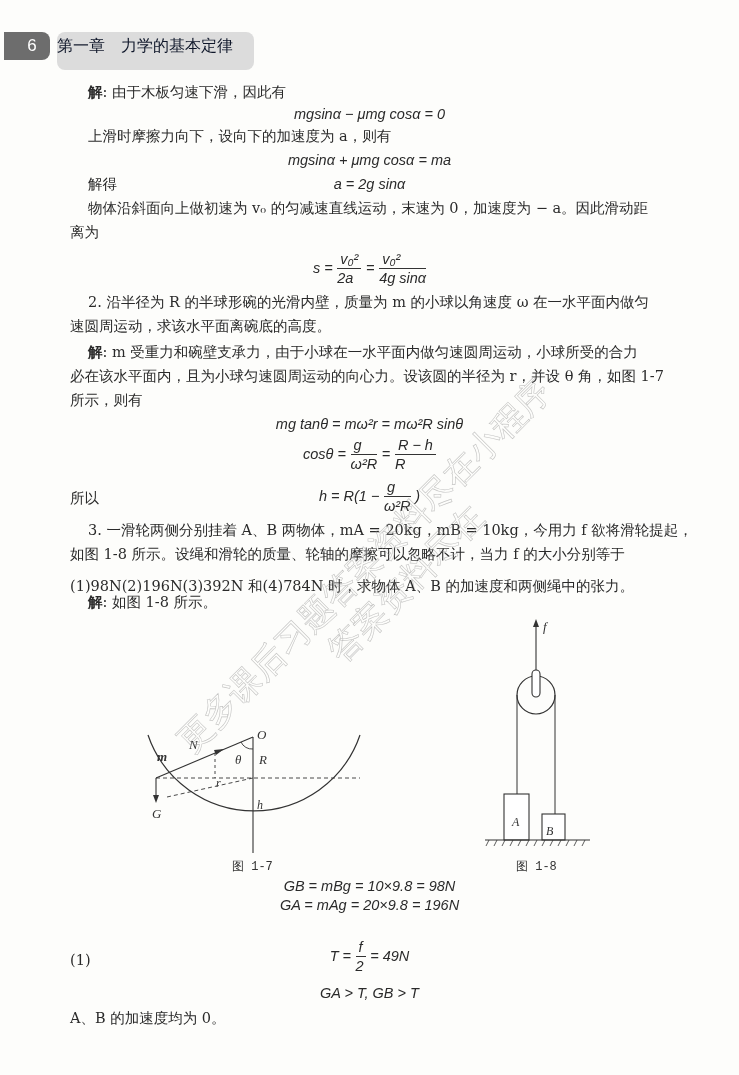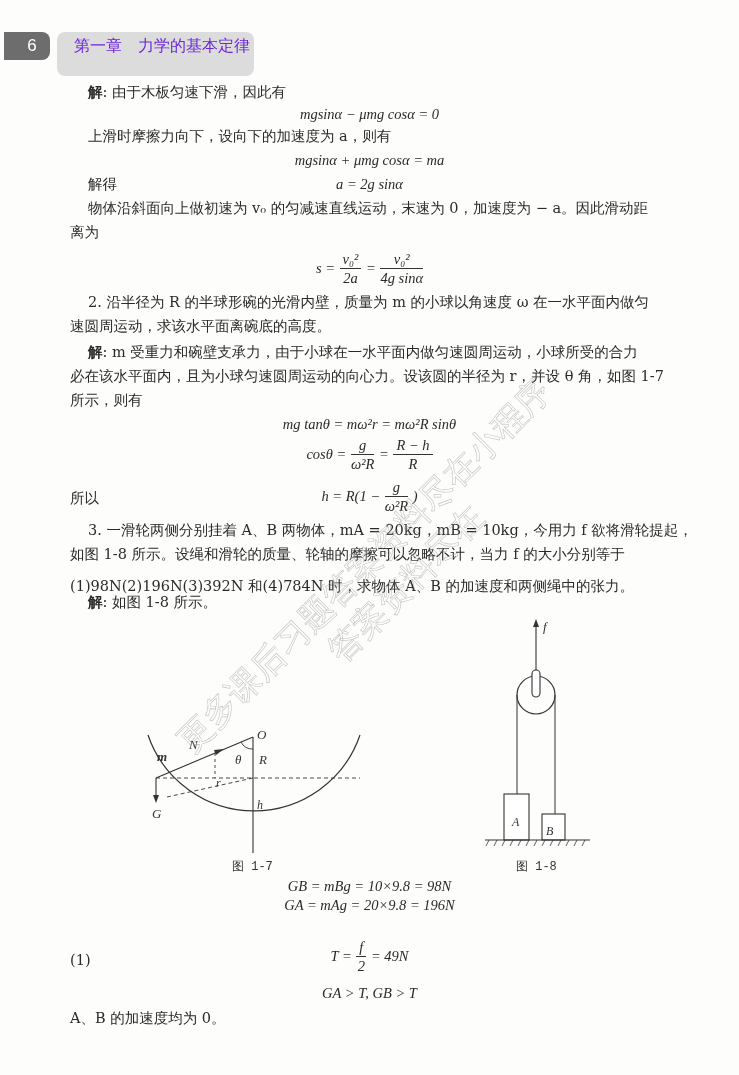--- a/index.html
+++ b/index.html
@@ -9,32 +9,32 @@
     font-family:"DejaVu Serif","Liberation Serif",serif;
     font-size:14.5px;
   }
   .hdr-num {
     position:absolute; left:4px; top:32px; width:46px; height:28px;
     background:#6d6d6d; border-radius:0 8px 8px 0;
     color:#fff; font-family:"Liberation Sans",sans-serif; font-size:17px;
     text-align:center; line-height:28px; padding-left:10px; box-sizing:border-box;
   }
   .hdr-title {
-    position:absolute; left:57px; top:32px; width:197px; height:44px;
+    position:absolute; left:57px; top:32px; width:197px; height:38px;
     background:#dcdcdc; border-radius:8px;
     font-family:"DejaVu Sans","Liberation Sans",sans-serif; font-size:16px;
-    line-height:28px; padding-left:17px; box-sizing:border-box; color:#6d28d9;
+    line-height:28px; box-sizing:border-box; color:#0f172a;
   }
   .ln { position:absolute; white-space:nowrap; line-height:20px; }
   .ind { left:88px; }
   .lft { left:57px;margin-left:13px; }
   .c { left:0; width:739px; text-align:center; }
   b.kw { font-weight:bold; }
-  i { font-style:italic; font-family:Liberation Serif, serif; }
-  .frac { display:inline-block; vertical-align:middle; text-align:center; }
+  i { font-style:italic; font-family:Liberation Sans, sans-serif; }
+  .frac { display:inline-block; vertical-align:middle; text-align:left; }
   .frac .n { display:block; border-bottom:1px solid #333; padding:0 3px; line-height:18px; }
   .frac .d { display:block; line-height:18px; }
   .cap { position:absolute; font-family:Liberation Mono, monospace; font-size:12px; color:#333; }
   .wm { position:absolute; color:transparent; -webkit-text-stroke:0.6px rgba(150,150,150,0.55);
         font-family:"DejaVu Sans",sans-serif; font-size:34px; transform-origin:left top; white-space:nowrap; }
 </style>
 </head>
 <body>
 
 <div class="hdr-num">6</div>

